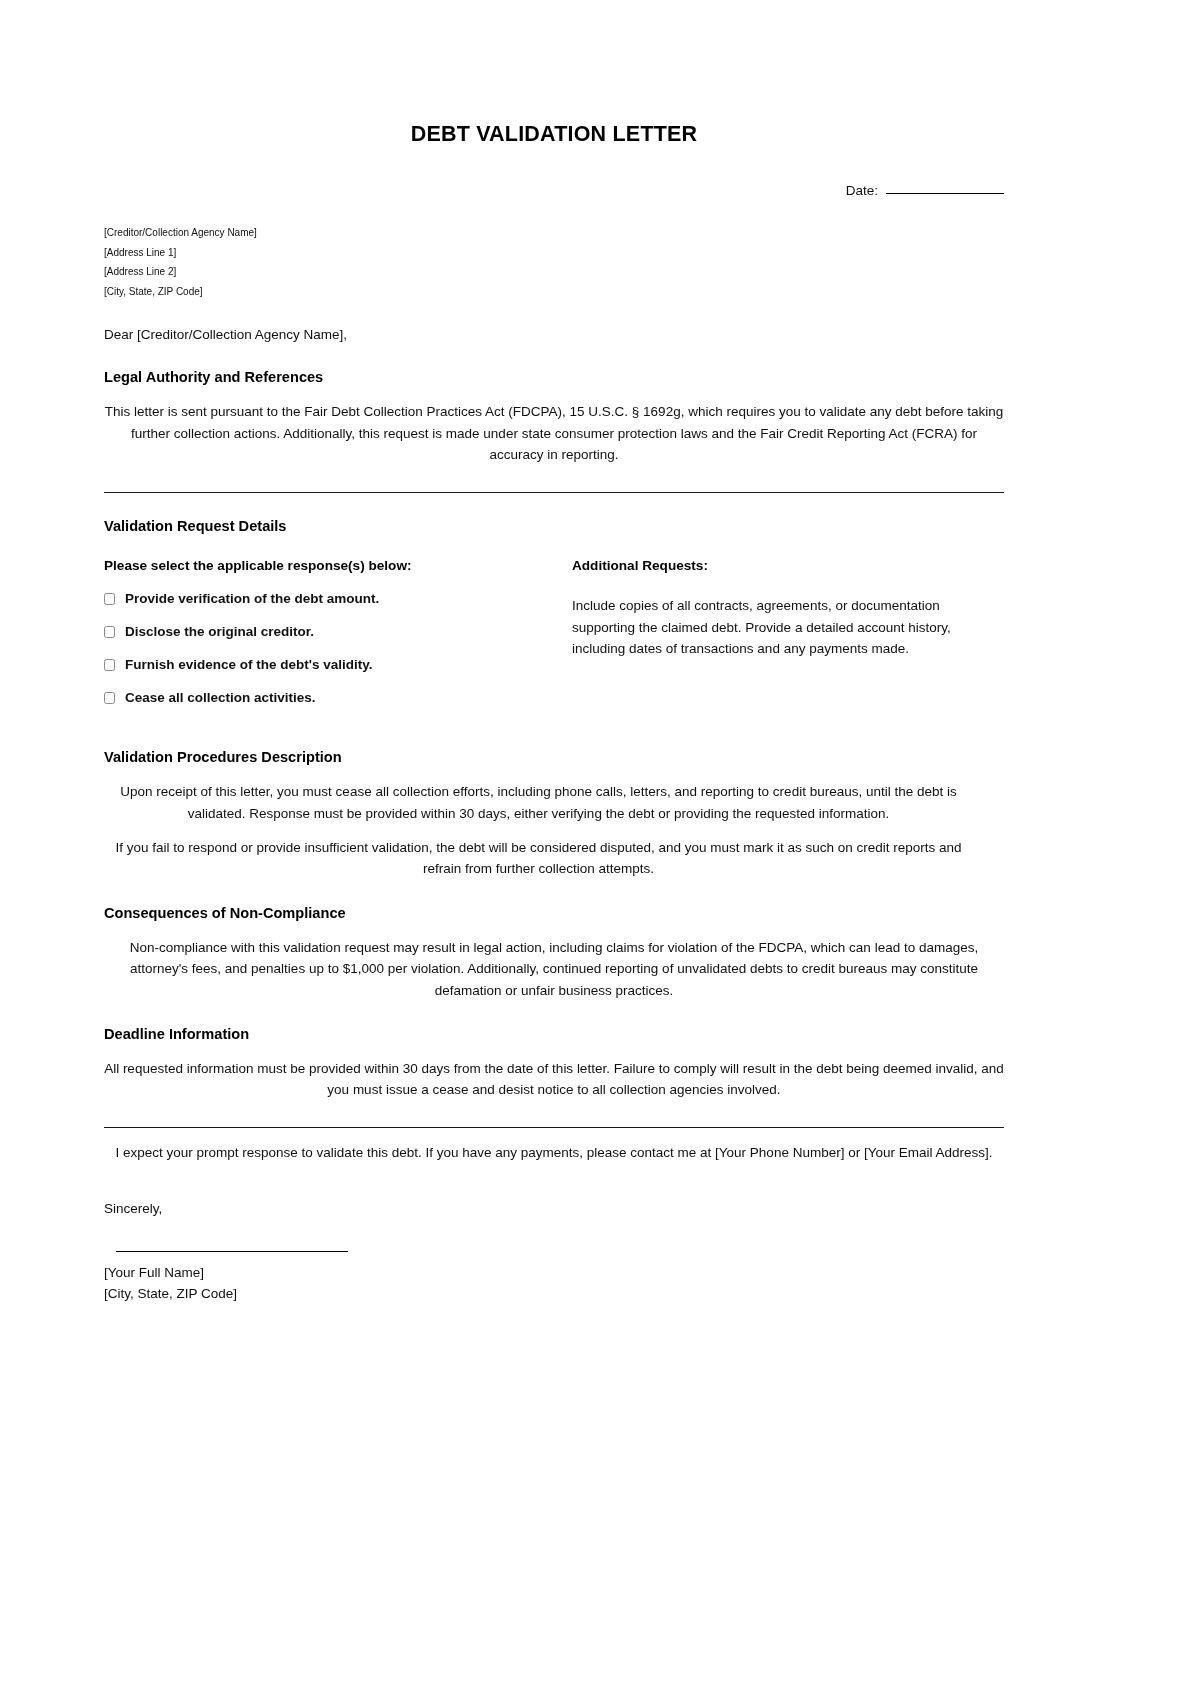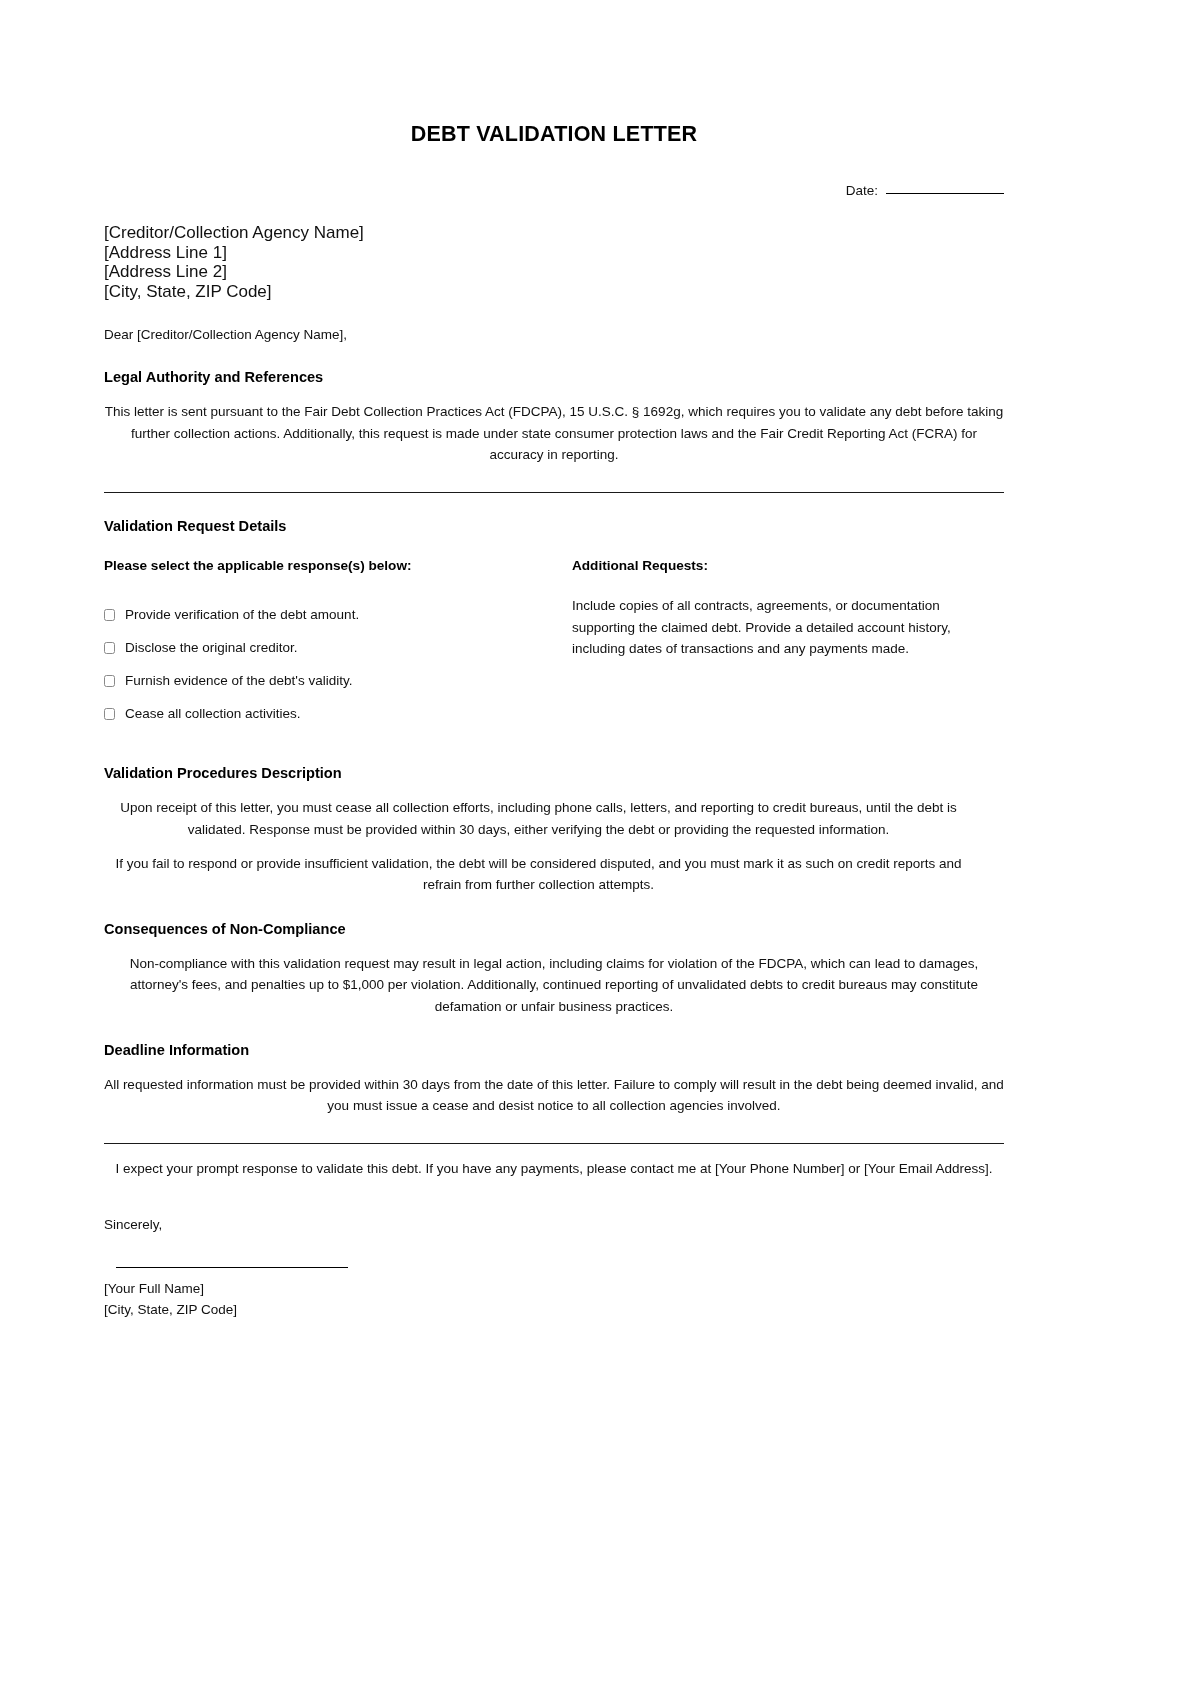--- a/index.html
+++ b/index.html
@@ -60,21 +60,21 @@
     border-bottom: 1.6px solid #000000;
     height: 1px;
     margin-bottom: 3px;
   }
 
   
   .addr-block {
     margin-top: 26px;
   }
   .addr-line {
-    font-size: 17px;
+    font-size: 10px;
     line-height: 19.4px;
     color: #111111;
   }
 
   .salutation {
     margin-top: 24px;
     font-size: 13.5px;
     line-height: 19.4px;
     color: #111111;
   }
@@ -120,21 +120,22 @@
   }
   .col-left {
     width: 468px;
     flex: 0 0 468px;
   }
   .col-right {
     flex: 1 1 auto;
     padding-left: 0px;
   }
   .checkbox-list {
-    margin-top: 32px;
+    margin-top: 16px;
+    font-weight: bold;
   }
   .check-row {
     display: flex;
     align-items: flex-start;
     margin-bottom: 17px;
   }
   .check-row:last-child { margin-bottom: 0; }
   .checkbox {
     width: 11px;
     height: 12px;

